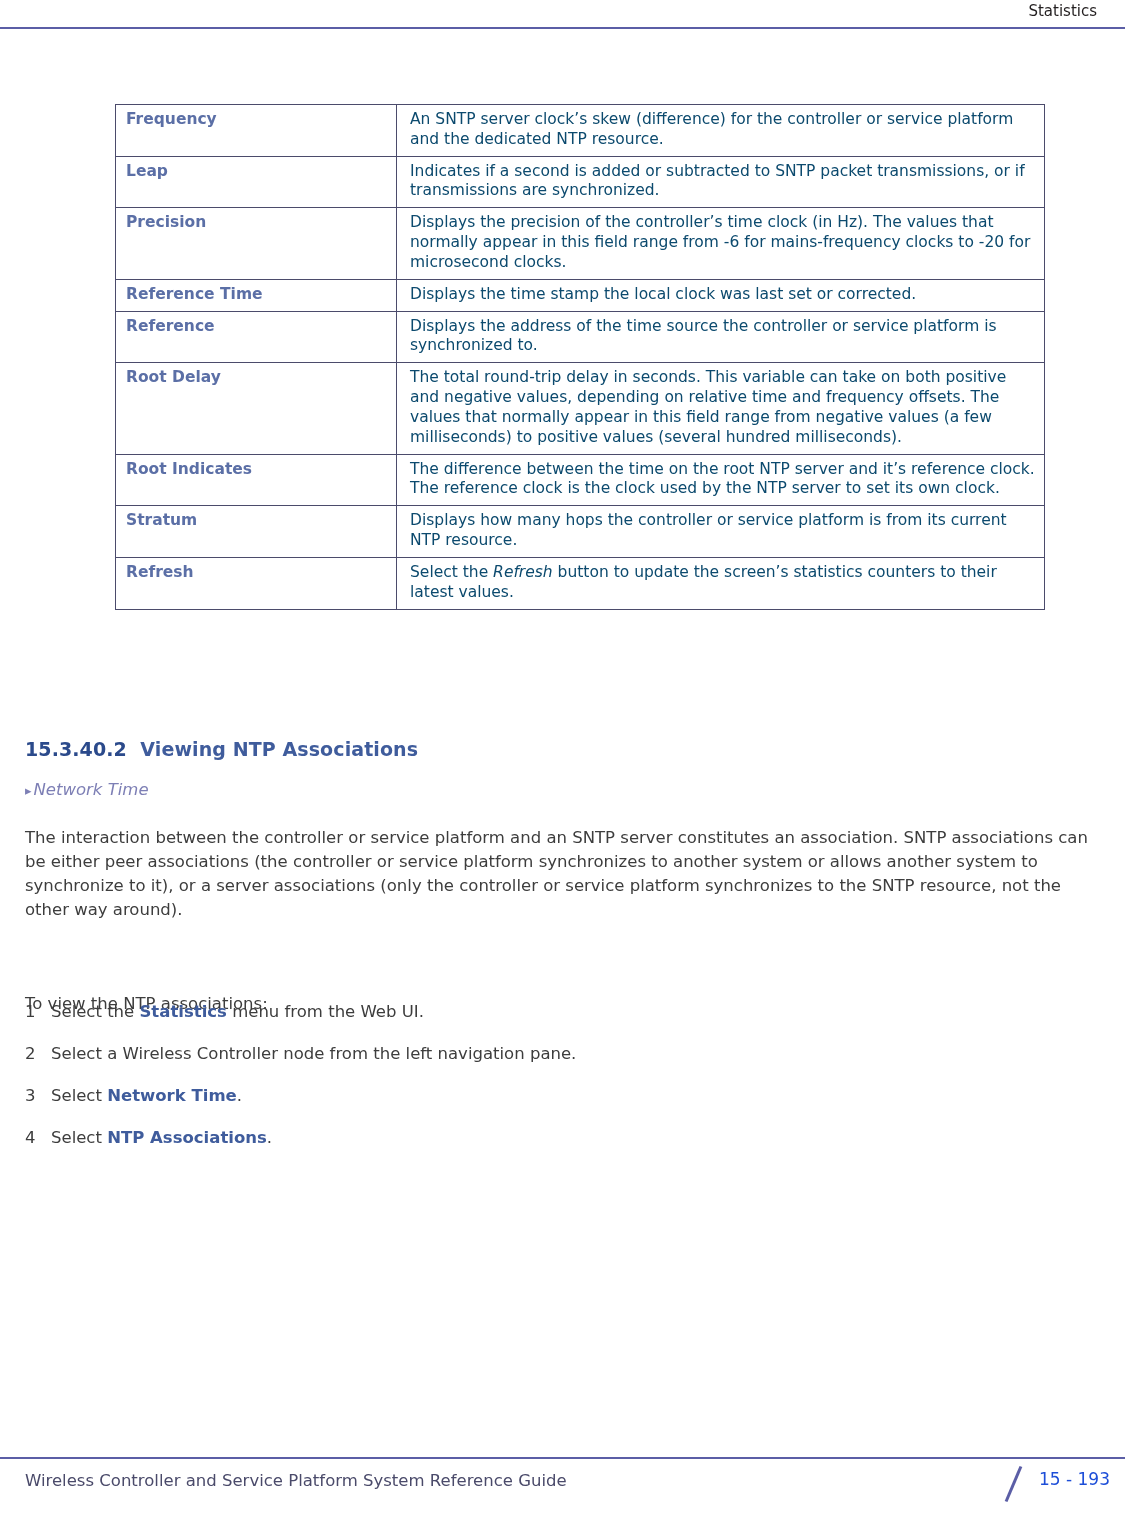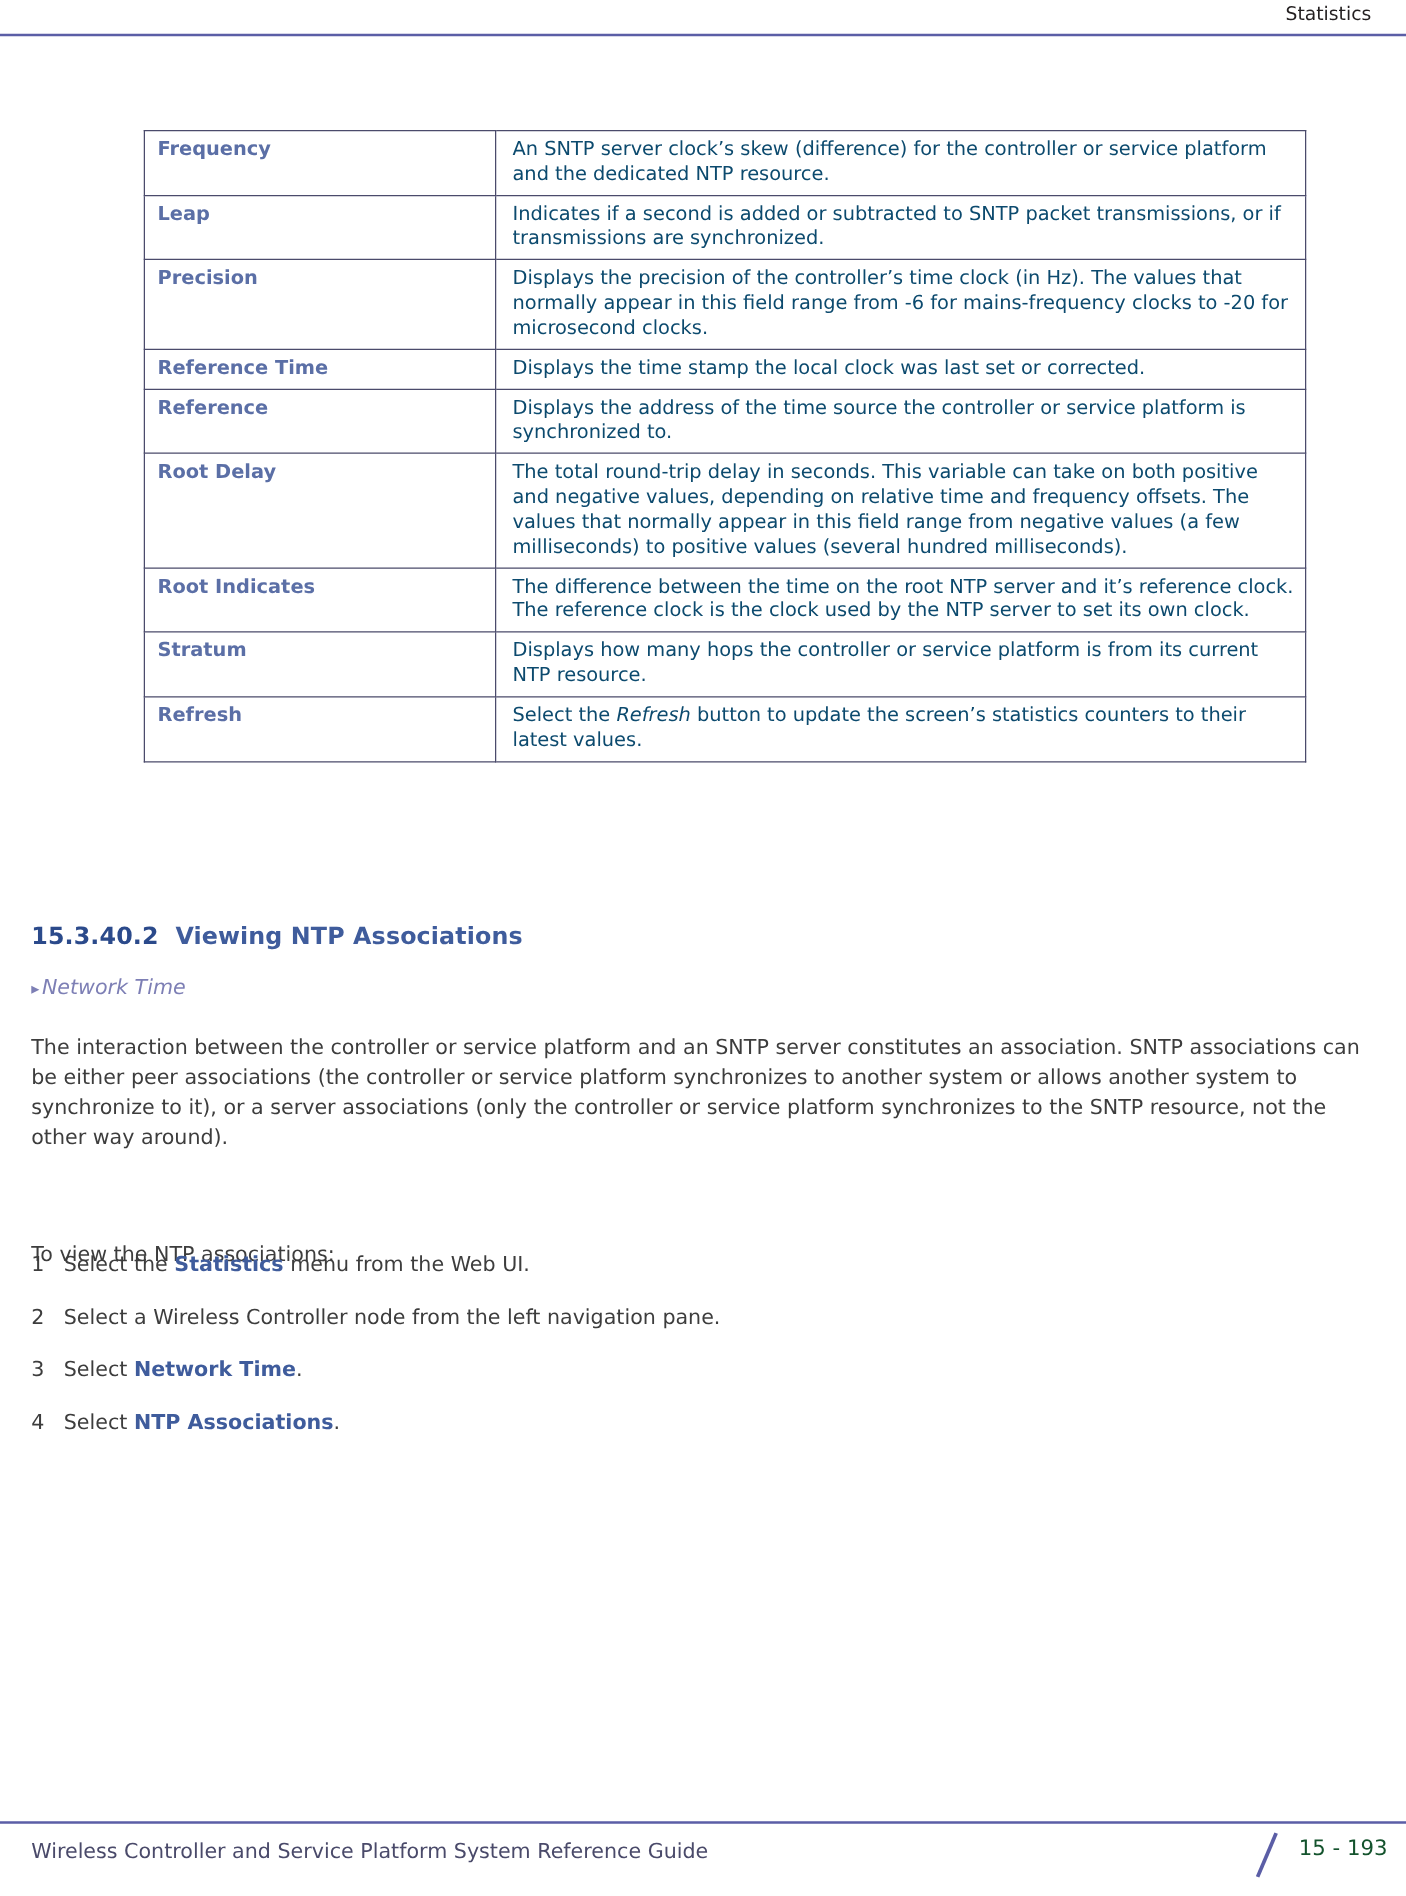--- a/index.html
+++ b/index.html
@@ -158,21 +158,21 @@
     left: 25px;
     top: 14px;
     font-size: 16.5px;
     color: #4a4a6a;
   }
   .footer-page {
     position: absolute;
     right: 28px;
     top: 12px;
     font-size: 17px;
-    color: #14532d;
+    color: #1d4ed8;
   }
   .footer-slash {
     position: absolute;
     right: 104px;
     top: 8px;
     width: 40px;
     height: 34px;
   }
   .footer-slash span {
     display: block;

